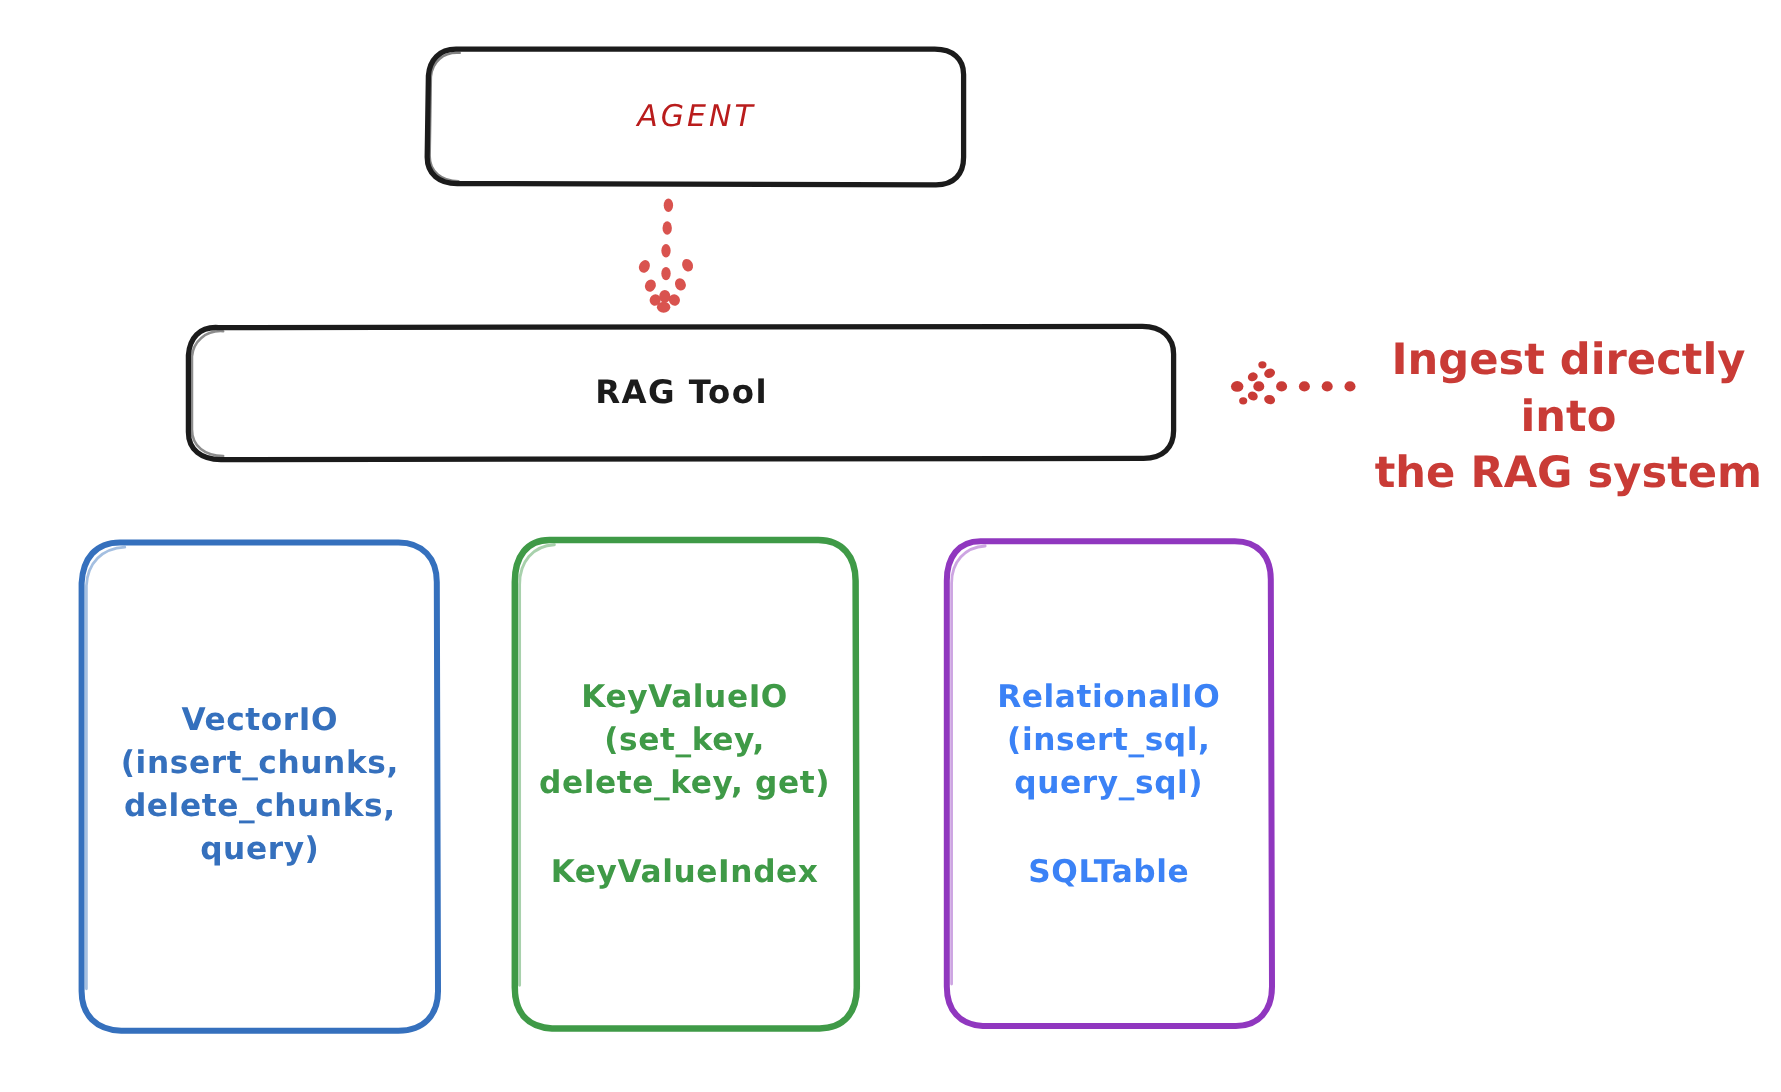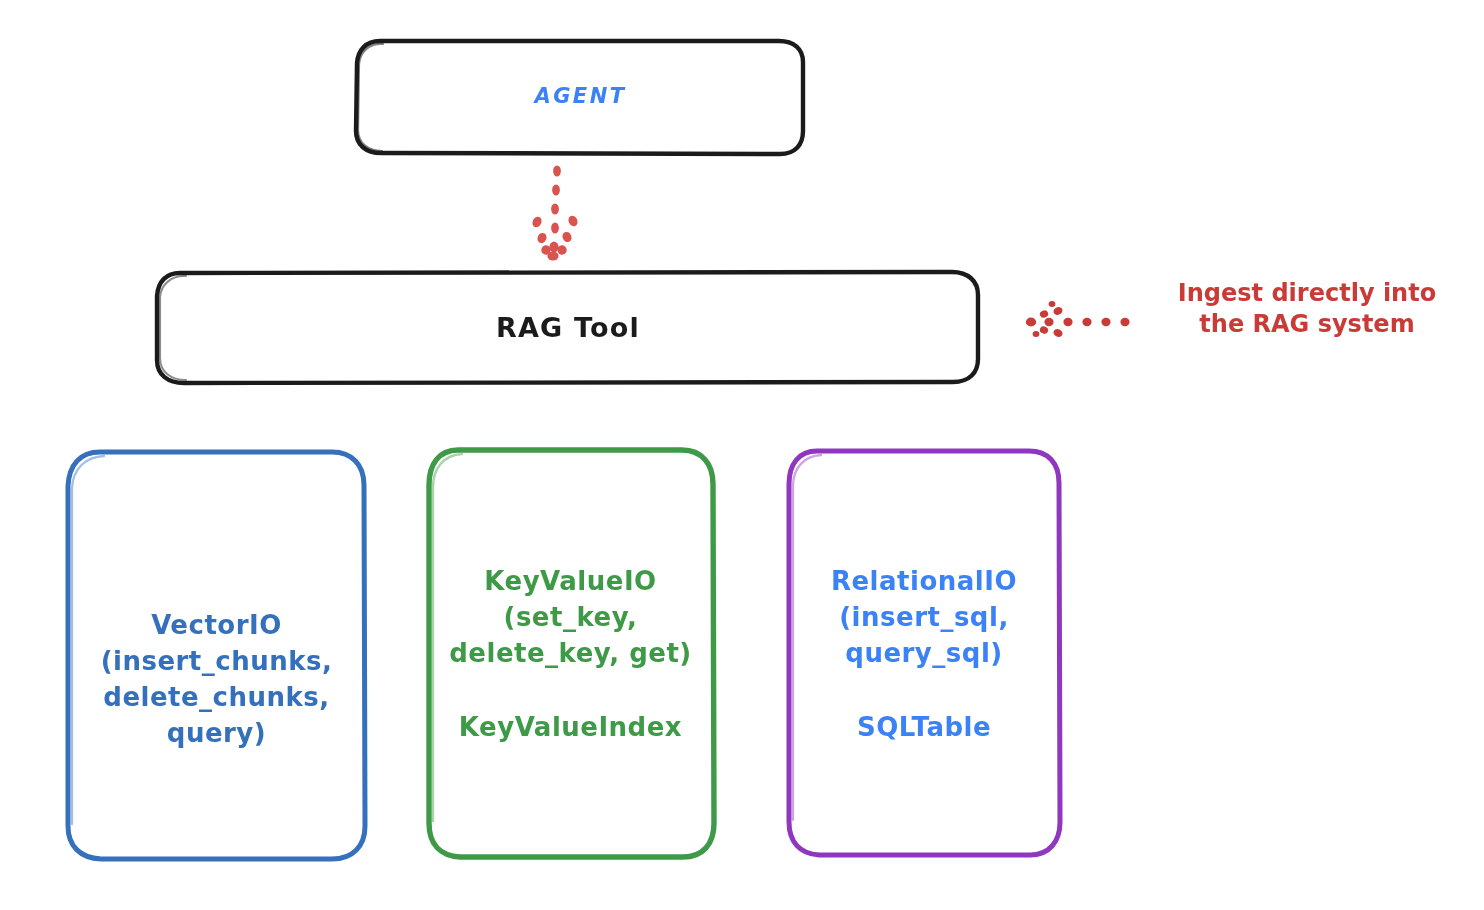--- a/index.html
+++ b/index.html
@@ -42,25 +42,25 @@
 
   
   #node-agent {
     left: 357px;
     top: 40px;
     width: 447px;
     height: 114px;
   }
   #node-agent .node-label {
     font-family: "DejaVu Sans", sans-serif;
-    font-size: 21px;
+    font-size: 25px;
     font-style: italic;
-    font-weight: 700;
+    font-weight: 400;
     letter-spacing: 2.5px;
-    color: #3b82f6;
+    color: #b91c1c;
   }
 
   
   #node-rag {
     left: 157px;
     top: 272px;
     width: 822px;
     height: 112px;
   }
   #node-rag .node-label {
@@ -79,37 +79,37 @@
   }
   .store .node-label {
     font-size: 26px;
     font-weight: 600;
     line-height: 1.38;
   }
   .store .node-label.secondary {
     margin-top: 38px;
   }
 
-  #node-vectorio  { left: 68px;  width: 297px; margin-top: 25px; }
+  #node-vectorio  { left: 68px;  width: 297px; }
   #node-keyvalueio{ left: 428px; width: 285px; }
   #node-relationalio { left: 788px; width: 272px; }
 
   #node-vectorio .node-label    { color: #3570bd; }
   #node-keyvalueio .node-label  { color: #3f9a47; }
   #node-relationalio .node-label{ color: #3b82f6; }
 
   
   #annotation-ingest {
     position: absolute;
     left: 1142px;
     top: 278px;
     width: 330px;
     z-index: 3;
     font-family: "DejaVu Sans", sans-serif;
-    font-size: 24px;
+    font-size: 36px;
     font-weight: 600;
     line-height: 1.30;
     color: #c93b36;
     text-align: center;
     white-space: pre-line;
   }
 </style>
 </head>
 <body>
 

